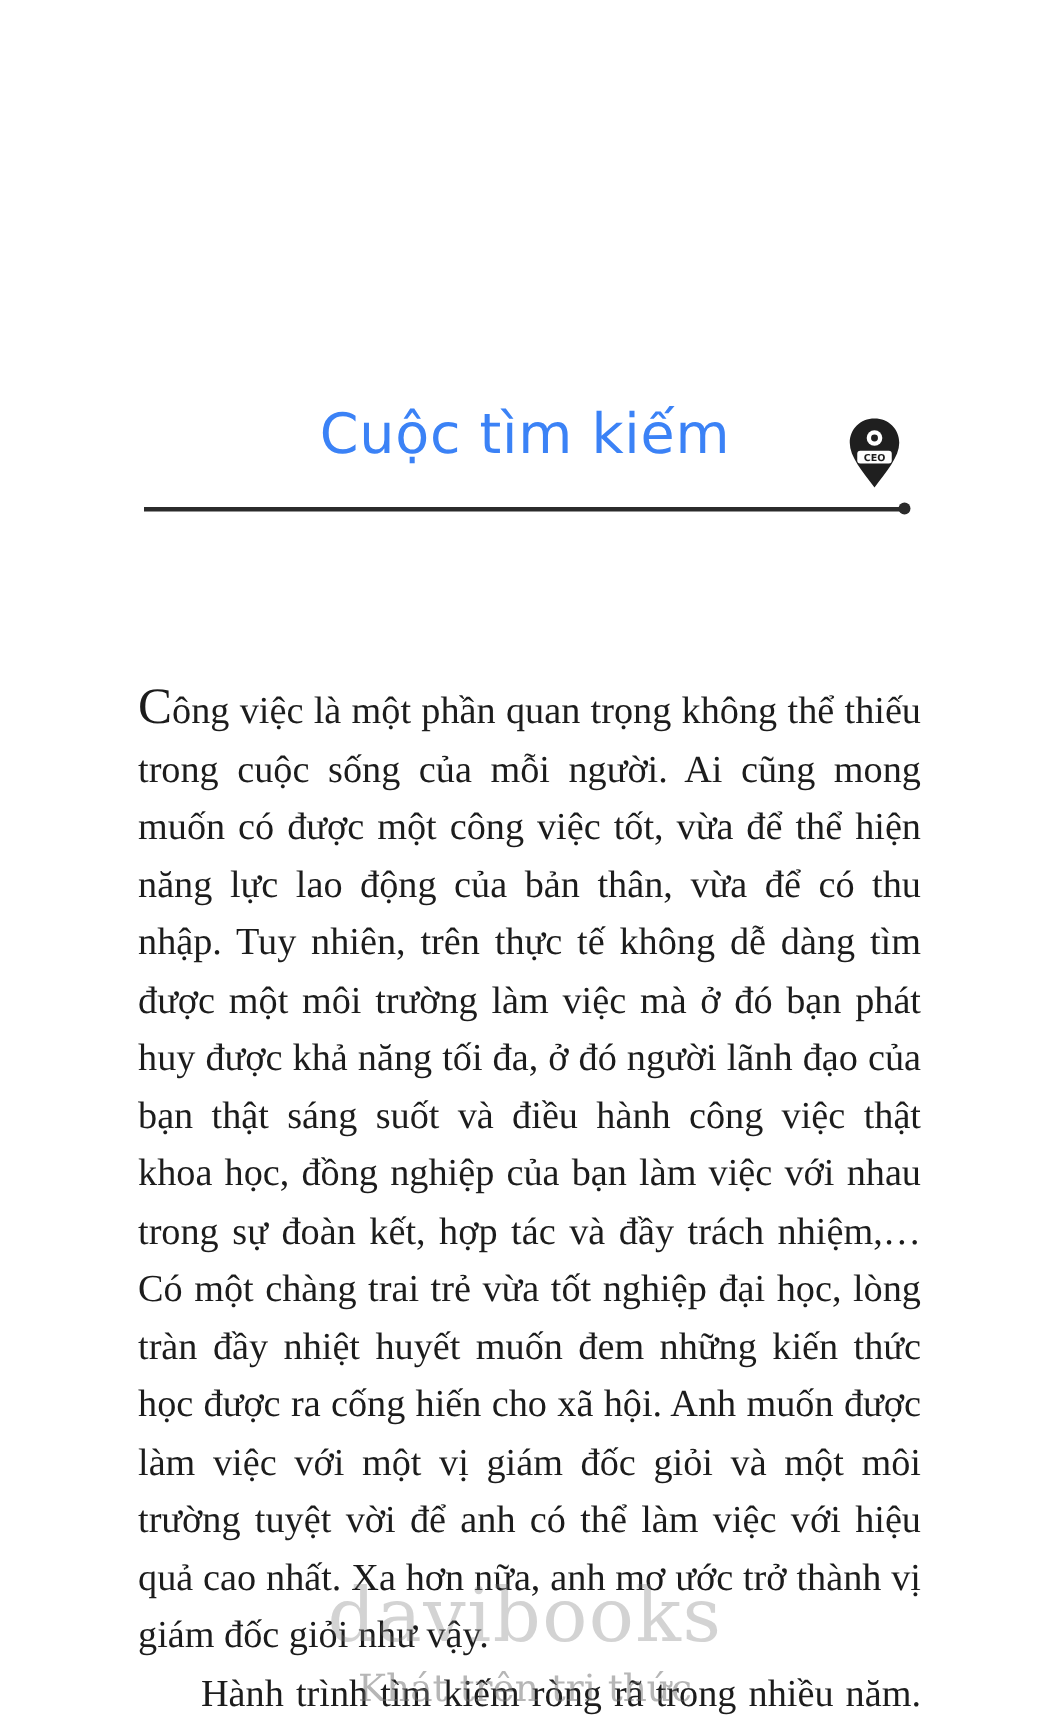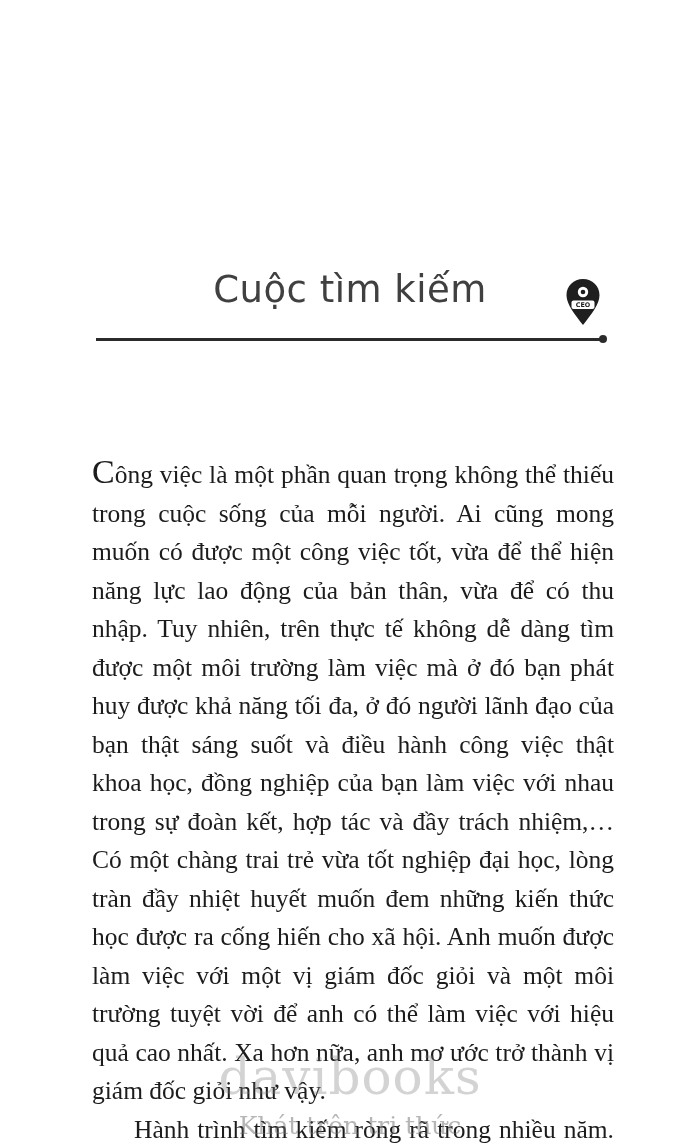--- a/index.html
+++ b/index.html
@@ -29,21 +29,21 @@
     height: 62px;
     display: flex;
     align-items: center;
     justify-content: center;
   }
   .chapter-title {
     font-family: "DejaVu Sans", sans-serif;
     font-size: 37px;
     font-weight: 400;
     letter-spacing: 0.5px;
-    color: #404040;
+    color: #3b82f6;
     white-space: nowrap;
   }
   
   .badge {
     position: absolute;
     right: 6px;
     top: 20px;
     width: 38px;
     height: 48px;
   }

